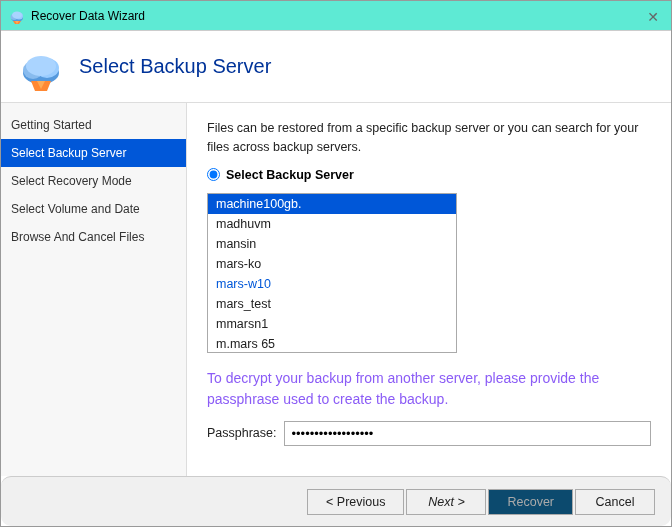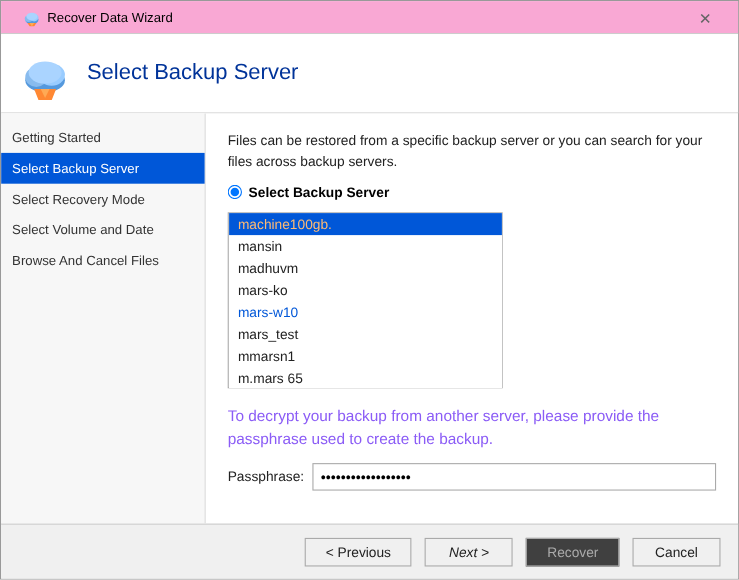--- a/index.html
+++ b/index.html
@@ -13,23 +13,23 @@
     }
     .window {
       width: 672px;
       height: 527px;
       background: #fff;
       border: 1px solid #999;
       display: flex;
       flex-direction: column;
     }
     .title-bar {
-      background: #f9a8d4;
+      background: #5eead4;
       border-bottom: 1px solid #ccc;
-      padding: 6px 20px;
+      padding: 6px 8px;
       display: flex;
       align-items: flex-end;
       justify-content: space-between;
       height: 30px;
     }
     .title-bar-left {
       display: flex;
       align-items: center;
       gap: 6px;
     }
@@ -127,21 +127,21 @@
     }
     .listbox-item {
       padding: 3px 8px;
       font-size: 12.5px;
       cursor: pointer;
       color: #222;
       white-space: nowrap;
     }
     .listbox-item.selected {
       background: #0057d8;
-      color: #fdba74;
+      color: #ffffff;
     }
 
     .decrypt-note {
       font-size: 14px;
       color: #8b5cf6;
       line-height: 1.5;
       margin-top: 4px;
     }
 
     .passphrase-row {
@@ -162,42 +162,43 @@
       font-size: 13px;
       outline: none;
     }
 
     .footer {
       border-top: 1px solid #ccc;
       background: #f0f0f0;
       padding: 10px 16px;
       display: flex;
       justify-content: flex-end;
-      gap: 12px;
+      gap: 2px;
       height: 50px;
       align-items: center;
+      border-radius: 10px;
     }
     .btn {
       padding: 5px 18px;
       font-size: 12.5px;
       border: 1px solid #aaa;
       background: #f0f0f0;
       cursor: pointer;
       color: #222;
       min-width: 80px;
     }
     .btn.primary {
       background: #f0f0f0;
       border: 1px solid #aaa;
       font-style: italic;
     }
     .btn:disabled, .btn.disabled {
       color: #aaa;
       cursor: default;
-      background: #404040;
+      background: #0c4a6e;
     }
 
     
     .cloud-svg { display: block; }
   </style>
 </head>
 <body>
 
 <div class="window">
 
@@ -242,22 +243,22 @@
     <div class="content">
       <p class="description">Files can be restored from a specific backup server or you can search for your files across backup servers.</p>
 
       <div class="radio-label">
         <input type="radio" checked="" style="">
         <span>Select Backup Server</span>
       </div>
 
       <div class="listbox-wrapper">
         <div class="listbox-item selected">machine100gb.</div>
+        <div class="listbox-item">madhuvm</div>
         <div class="listbox-item">mansin</div>
-        <div class="listbox-item">madhuvm</div>
         <div class="listbox-item">mars-ko</div>
         <div class="listbox-item" style="color:#0057d8;">mars-w10</div>
         <div class="listbox-item">mars_test</div>
         <div class="listbox-item">mmarsn1</div>
         <div class="listbox-item">m.mars 65</div>
 
       </div>
 
       <p class="decrypt-note">To decrypt your backup from another server, please provide the passphrase used to create the backup.</p>
 

